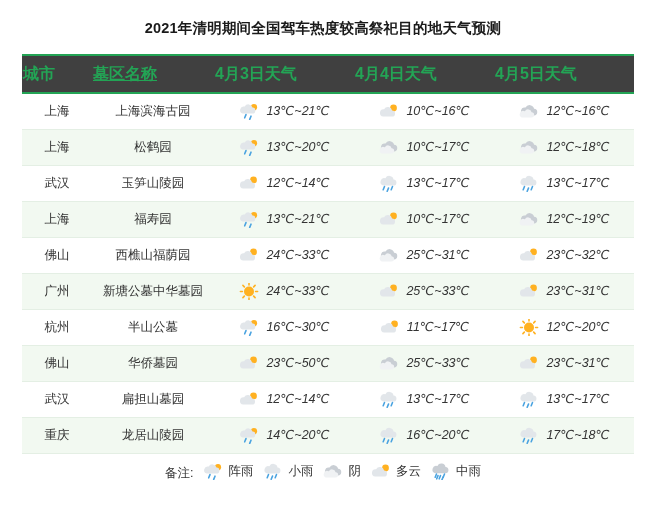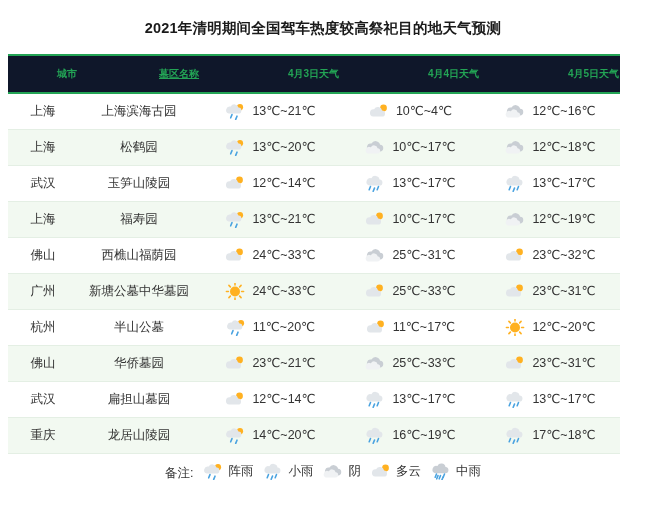--- a/index.html
+++ b/index.html
@@ -12,64 +12,64 @@
     background: #ffffff;
     font-family: "Liberation Sans", "DejaVu Sans", sans-serif;
     color: #333333;
     overflow: hidden;
   }
   .page {
     position: relative;
     width: 646px;
     height: 507px;
     box-sizing: border-box;
-    padding: 0 8px;
+    padding: 0 22px;
   }
   .title {
     text-align: center;
     font-size: 14.5px;
     font-weight: bold;
     color: #1a1a1a;
     padding-top: 19px;
     padding-bottom: 16px;
     letter-spacing: 0.2px;
   }
   table.weather {
     width: 602px;
     border-collapse: collapse;
     table-layout: fixed;
   }
   table.weather thead th {
-    background: #0f172a;
+    background: #404040;
     color: #23a455;
-    font-size: 10px;
+    font-size: 16px;
     font-weight: bold;
     height: 34px;
-    text-align: right;
+    text-align: left;
     vertical-align: middle;
     border-bottom: 2px solid #23a455;
     border-top: 2px solid #23a455;
   }
   table.weather tbody td {
     height: 33px;
     font-size: 12.5px;
     text-align: center;
     vertical-align: middle;
     color: #333333;
     border-bottom: 1px solid #e4efe4;
   }
   table.weather tbody tr:nth-child(even) td {
     background: #f2f9f1;
   }
   table.weather tbody tr:nth-child(odd) td {
     background: #ffffff;
   }
   td.city { width: 68px; }
   td.park { width: 120px; margin-top: 36px; }
-  td.wx   { width: 138px; }
+  td.wx   { width: 138px; font-style: italic; }
   th.city { width: 68px; }
   th.park { width: 120px; text-decoration: underline; }
   th.wx   { width: 138px; }
   .cellwrap {
     display: flex;
     align-items: center;
     justify-content: center;
     gap: 6px;
     line-height: 1;
   }
@@ -138,21 +138,21 @@
             </span>
           </td>
           <td class="wx">
             <span class="cellwrap">
               <span class="icon">
                 <svg xmlns="http://www.w3.org/2000/svg" width="22" height="17" viewBox="0 0 22 17">
                   <circle cx="15.5" cy="5" r="3.4" fill="#ffb121"></circle>
                   <path d="M5.2 13.6h8.6a3.1 3.1 0 0 0 .3-6.2 4.3 4.3 0 0 0-8-1.1 3.2 3.2 0 0 0-.9 7.3z" fill="#e2e6ea"></path>
                 </svg>
               </span>
-              <span class="temp">10℃~4℃</span>
+              <span class="temp">10℃~16℃</span>
             </span>
           </td>
           <td class="wx">
             <span class="cellwrap">
               <span class="icon">
                 <svg xmlns="http://www.w3.org/2000/svg" width="22" height="17" viewBox="0 0 22 17">
                   <path d="M6.2 12.4h9.6a3.3 3.3 0 0 0 .3-6.6 4.6 4.6 0 0 0-8.6-1.2 3.4 3.4 0 0 0-1.3 7.8z" fill="#c9ced4"></path>
                   <path d="M3.6 14.4h9.8a2.6 2.6 0 0 0 .2-5.2 3.6 3.6 0 0 0-6.7-0.9 2.7 2.7 0 0 0-3.3 6.1z" fill="#f0f2f4"></path>
                 </svg>
               </span>
@@ -366,21 +366,21 @@
           <td class="wx">
             <span class="cellwrap">
               <span class="icon">
                 <svg xmlns="http://www.w3.org/2000/svg" width="22" height="17" viewBox="0 0 22 17">
                   <circle cx="16" cy="4.2" r="3.1" fill="#ffb121"></circle>
                   <path d="M4.8 10.6h9.4a3.0 3.0 0 0 0 .3-6.0 4.2 4.2 0 0 0-7.8-1.0 3.1 3.1 0 0 0-1.9 7.0z" fill="#e2e6ea"></path>
                   <line x1="8" y1="11.6" x2="6.7" y2="14.8" stroke="#4aa3e0" stroke-width="1.6" stroke-linecap="round"></line>
                   <line x1="13" y1="13.2" x2="11.7" y2="16.4" stroke="#4aa3e0" stroke-width="1.6" stroke-linecap="round"></line>
                 </svg>
               </span>
-              <span class="temp">11℃~20℃</span>
+              <span class="temp">16℃~30℃</span>
             </span>
           </td>
           <td class="wx">
             <span class="cellwrap">
               <span class="icon">
                 <svg xmlns="http://www.w3.org/2000/svg" width="22" height="17" viewBox="0 0 22 17">
                   <circle cx="15.5" cy="5" r="3.4" fill="#ffb121"></circle>
                   <path d="M5.2 13.6h8.6a3.1 3.1 0 0 0 .3-6.2 4.3 4.3 0 0 0-8-1.1 3.2 3.2 0 0 0-.9 7.3z" fill="#e2e6ea"></path>
                 </svg>
               </span>
@@ -410,21 +410,21 @@
           <td class="city">佛山</td>
           <td class="park">华侨墓园</td>
           <td class="wx">
             <span class="cellwrap">
               <span class="icon">
                 <svg xmlns="http://www.w3.org/2000/svg" width="22" height="17" viewBox="0 0 22 17">
                   <circle cx="15.5" cy="5" r="3.4" fill="#ffb121"></circle>
                   <path d="M5.2 13.6h8.6a3.1 3.1 0 0 0 .3-6.2 4.3 4.3 0 0 0-8-1.1 3.2 3.2 0 0 0-.9 7.3z" fill="#e2e6ea"></path>
                 </svg>
               </span>
-              <span class="temp">23℃~21℃</span>
+              <span class="temp">23℃~50℃</span>
             </span>
           </td>
           <td class="wx">
             <span class="cellwrap">
               <span class="icon">
                 <svg xmlns="http://www.w3.org/2000/svg" width="22" height="17" viewBox="0 0 22 17">
                   <path d="M6.2 12.4h9.6a3.3 3.3 0 0 0 .3-6.6 4.6 4.6 0 0 0-8.6-1.2 3.4 3.4 0 0 0-1.3 7.8z" fill="#c9ced4"></path>
                   <path d="M3.6 14.4h9.8a2.6 2.6 0 0 0 .2-5.2 3.6 3.6 0 0 0-6.7-0.9 2.7 2.7 0 0 0-3.3 6.1z" fill="#f0f2f4"></path>
                 </svg>
               </span>
@@ -503,21 +503,21 @@
           <td class="wx">
             <span class="cellwrap">
               <span class="icon">
                 <svg xmlns="http://www.w3.org/2000/svg" width="22" height="17" viewBox="0 0 22 17">
                   <path d="M5.2 10.6h10a3.1 3.1 0 0 0 .3-6.2 4.3 4.3 0 0 0-8.1-1.1 3.2 3.2 0 0 0-2.2 7.3z" fill="#e2e6ea"></path>
                   <line x1="6.5" y1="11.5" x2="5.2" y2="14.7" stroke="#4aa3e0" stroke-width="1.6" stroke-linecap="round"></line>
                   <line x1="10.5" y1="13.1" x2="9.2" y2="16.3" stroke="#4aa3e0" stroke-width="1.6" stroke-linecap="round"></line>
                   <line x1="14.5" y1="11.5" x2="13.2" y2="14.7" stroke="#4aa3e0" stroke-width="1.6" stroke-linecap="round"></line>
                 </svg>
               </span>
-              <span class="temp">16℃~19℃</span>
+              <span class="temp">16℃~20℃</span>
             </span>
           </td>
           <td class="wx">
             <span class="cellwrap">
               <span class="icon">
                 <svg xmlns="http://www.w3.org/2000/svg" width="22" height="17" viewBox="0 0 22 17">
                   <path d="M5.2 10.6h10a3.1 3.1 0 0 0 .3-6.2 4.3 4.3 0 0 0-8.1-1.1 3.2 3.2 0 0 0-2.2 7.3z" fill="#e2e6ea"></path>
                   <line x1="6.5" y1="11.5" x2="5.2" y2="14.7" stroke="#4aa3e0" stroke-width="1.6" stroke-linecap="round"></line>
                   <line x1="10.5" y1="13.1" x2="9.2" y2="16.3" stroke="#4aa3e0" stroke-width="1.6" stroke-linecap="round"></line>
                   <line x1="14.5" y1="11.5" x2="13.2" y2="14.7" stroke="#4aa3e0" stroke-width="1.6" stroke-linecap="round"></line>

